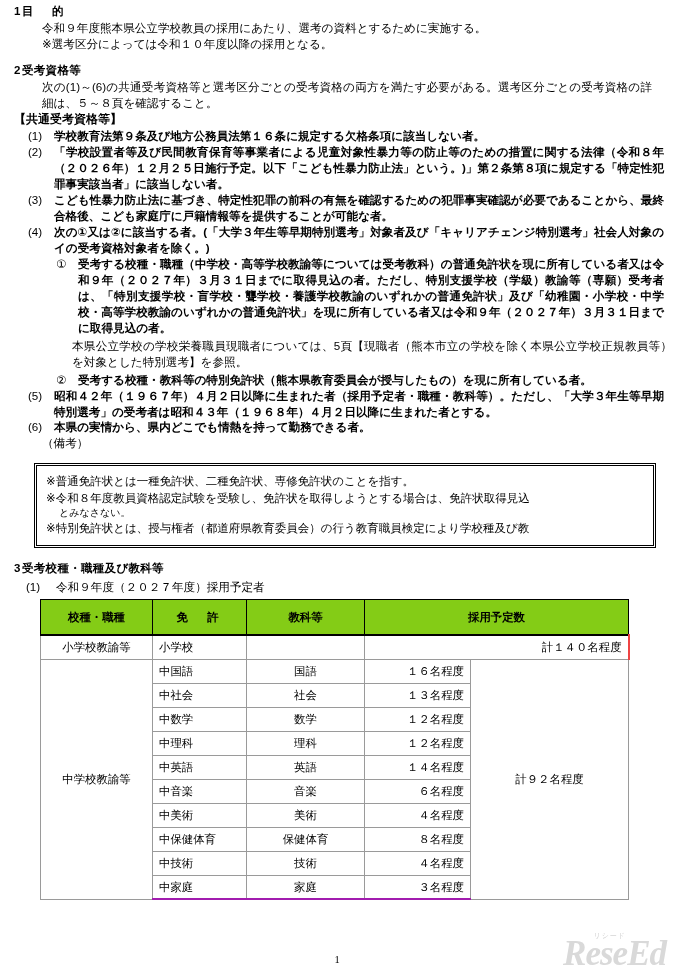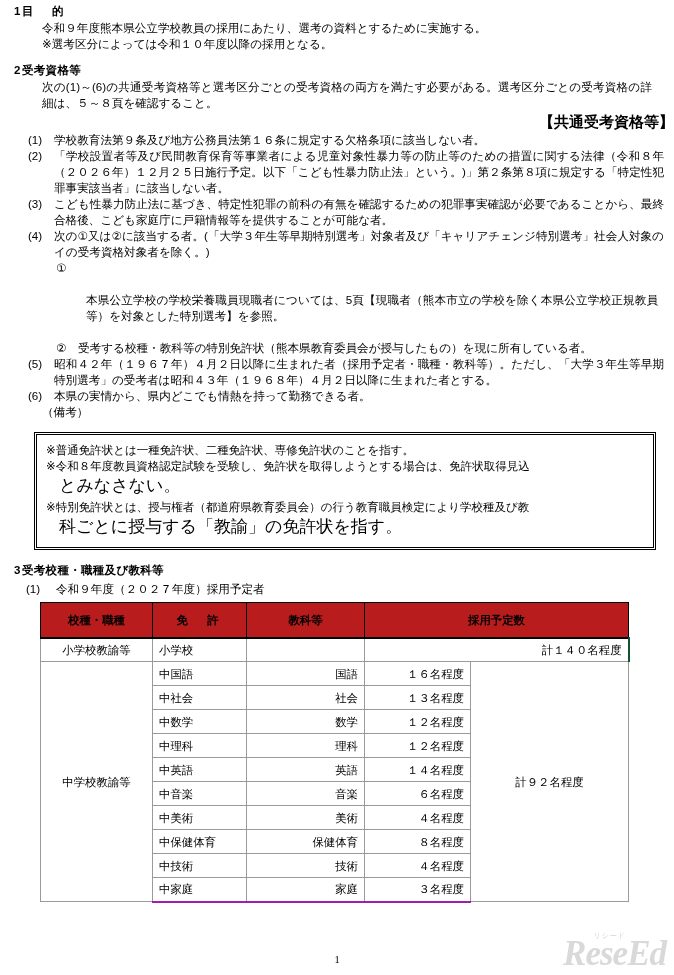--- a/index.html
+++ b/index.html
@@ -66,26 +66,25 @@
     line-height: 1.38;
     margin: 0;
     padding-left: 42px;
     padding-right: 22px;
     text-align: justify;
     text-justify: inter-character;
   }
   .para.tight { }
 
   .bracket-head {
-    font-size: 15px;
+    font-size: 12px;
     font-weight: bold;
     line-height: 1.4;
     padding-left: 14px;
     margin: 0;
-    text-align: right;
   }
 
   
   .item {
     display: flex;
     font-size: 11.6px;
     line-height: 1.38;
     padding-left: 28px;
     padding-right: 10px;
     margin: 0;
@@ -93,31 +92,32 @@
   .item-mark {
     flex: 0 0 auto;
     width: 26px;
     text-align: left;
     white-space: nowrap;
   }
   .item-body {
     flex: 1 1 auto;
     text-align: justify;
     text-justify: inter-character;
+    font-weight: bold;
   }
   .item.sub {
     padding-left: 56px;
   }
   .item.sub .item-mark { width: 22px; }
 
   .plain-indent {
     font-size: 11.6px;
     line-height: 1.38;
     padding-left: 70px;
-    margin: 16px;
+    margin: 2px;
     text-align: justify;
     text-justify: inter-character;
   }
   .remark {
     display: flex;
     font-size: 11.6px;
     line-height: 1.38;
     padding-left: 42px;
     padding-right: 20px;
     margin: 0;
@@ -136,21 +136,21 @@
     padding: 7px 8px 8px 9px;
   }
   .note-line {
     display: flex;
     font-size: 11.5px;
     line-height: 1.42;
   }
   .note-mark { flex: 0 0 auto; }
   .note-body { flex: 1 1 auto; }
   .note-cont {
-    font-size: 17px;
+    font-size: 10px;
     line-height: 1.42;
     padding-left: 13px;
   }
 
   
   .subhead {
     display: flex;
     font-size: 11.6px;
     line-height: 1.4;
     padding-left: 26px;
@@ -169,33 +169,33 @@
     font-size: 11.4px;
   }
   table.jobs td, table.jobs th {
     border: 1px solid #9a9a9a;
     padding: 3px 6px;
     line-height: 1.25;
     vertical-align: middle;
     font-weight: normal;
   }
   table.jobs th {
-    background: #b91c1c;
+    background: #84cc16;
     font-weight: bold;
     text-align: center;
     height: 28px;
     border-color: #000;
   }
   table.jobs th.sp { letter-spacing: 4px; }
   td.c-kind {
     text-align: center;
     border-left: 2px solid #000;
   }
   td.c-lic  { text-align: left; font-family: Liberation Serif, serif; }
-  td.c-sub  { text-align: right; }
+  td.c-sub  { text-align: center; }
   td.c-num  { text-align: right; white-space: nowrap; }
   td.c-total{
     text-align: center;
     border-right: 2px solid #000;
   }
   tr.first-row td { border-top: 2px solid #000; }
   tr.last-row td  { border-bottom: 2px solid #a21caf; }
   .row-h { height: 24px; }
 
   
@@ -268,20 +268,21 @@
       <span class="item-mark">(3)</span>
       <span class="item-body">こども性暴力防止法に基づき、特定性犯罪の前科の有無を確認するための犯罪事実確認が必要であることから、最終合格後、こども家庭庁に戸籍情報等を提供することが可能な者。</span>
     </div>
     <div class="item">
       <span class="item-mark">(4)</span>
       <span class="item-body">次の①又は②に該当する者。(「大学３年生等早期特別選考」対象者及び「キャリアチェンジ特別選考」社会人対象のイの受考資格対象者を除く。)</span>
     </div>
 
     <div class="item sub">
       <span class="item-mark">①</span>
+      <span class="item-body">受考する校種・職種（中学校・高等学校教諭等については受考教科）の普通免許状を現に所有している者又は令和９年（２０２７年）３月３１日までに取得見込の者。ただし、特別支援学校（学級）教諭等（専願）受考者は、「特別支援学校・盲学校・聾学校・養護学校教諭のいずれかの普通免許状」及び「幼稚園・小学校・中学校・高等学校教諭のいずれかの普通免許状」を現に所有している者又は令和９年（２０２７年）３月３１日までに取得見込の者。</span>
     </div>
 
     <p class="plain-indent">本県公立学校の学校栄養職員現職者については、5頁【現職者（熊本市立の学校を除く本県公立学校正規教員等）を対象とした特別選考】を参照。</p>
 
     <div class="item sub">
       <span class="item-mark">②</span>
       <span class="item-body">受考する校種・教科等の特別免許状（熊本県教育委員会が授与したもの）を現に所有している者。</span>
     </div>
 
     <div class="item">
@@ -306,21 +307,20 @@
       </div>
       <div class="note-line">
         <span class="note-mark">※</span>
         <span class="note-body">令和８年度教員資格認定試験を受験し、免許状を取得しようとする場合は、免許状取得見込</span>
       </div>
       <div class="note-cont">とみなさない。</div>
       <div class="note-line">
         <span class="note-mark">※</span>
         <span class="note-body">特別免許状とは、授与権者（都道府県教育委員会）の行う教育職員検定により学校種及び教</span>
       </div>
-      <div class="note-cont">科ごとに授与する「教諭」の免許状を指す。</div>
     </div>
   </div>
 
   <div class="section" style="margin-top:13px;">
     <div class="sec-head">
       <span class="sec-num">3</span>
       <span class="sec-title">受考校種・職種及び教科等</span>
     </div>
     <div class="subhead" style="margin-top:3px;">
       <span class="subhead-mark">(1)</span>
@@ -344,21 +344,21 @@
           <th>教科等</th>
           <th colspan="2">採用予定数</th>
         </tr>
       </thead>
       <tbody>
 
         <tr class="first-row row-h">
           <td class="c-kind">小学校教諭等</td>
           <td class="c-lic">小学校</td>
           <td class="c-sub"></td>
-          <td class="c-num" colspan="2" style="border-right:2px solid #14532d;text-align:right;">計１４０名程度</td>
+          <td class="c-num" colspan="2" style="border-right:2px solid #ef4444;text-align:right;">計１４０名程度</td>
         </tr>
 
         <tr class="row-h">
           <td class="c-kind" rowspan="10">中学校教諭等</td>
           <td class="c-lic">中国語</td>
           <td class="c-sub">国語</td>
           <td class="c-num">１６名程度</td>
           <td class="c-total" rowspan="10">計９２名程度</td>
         </tr>
         <tr class="row-h">

